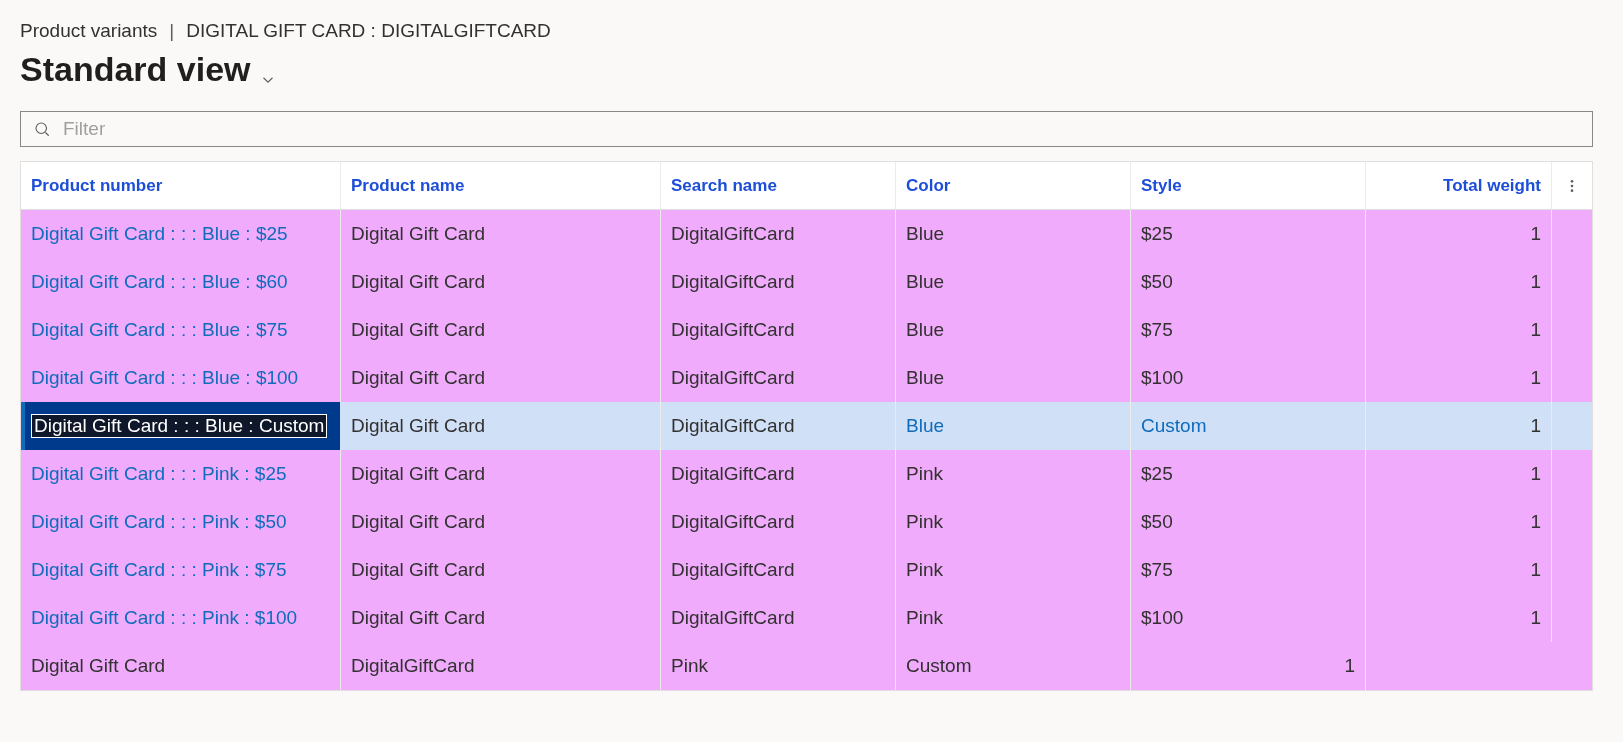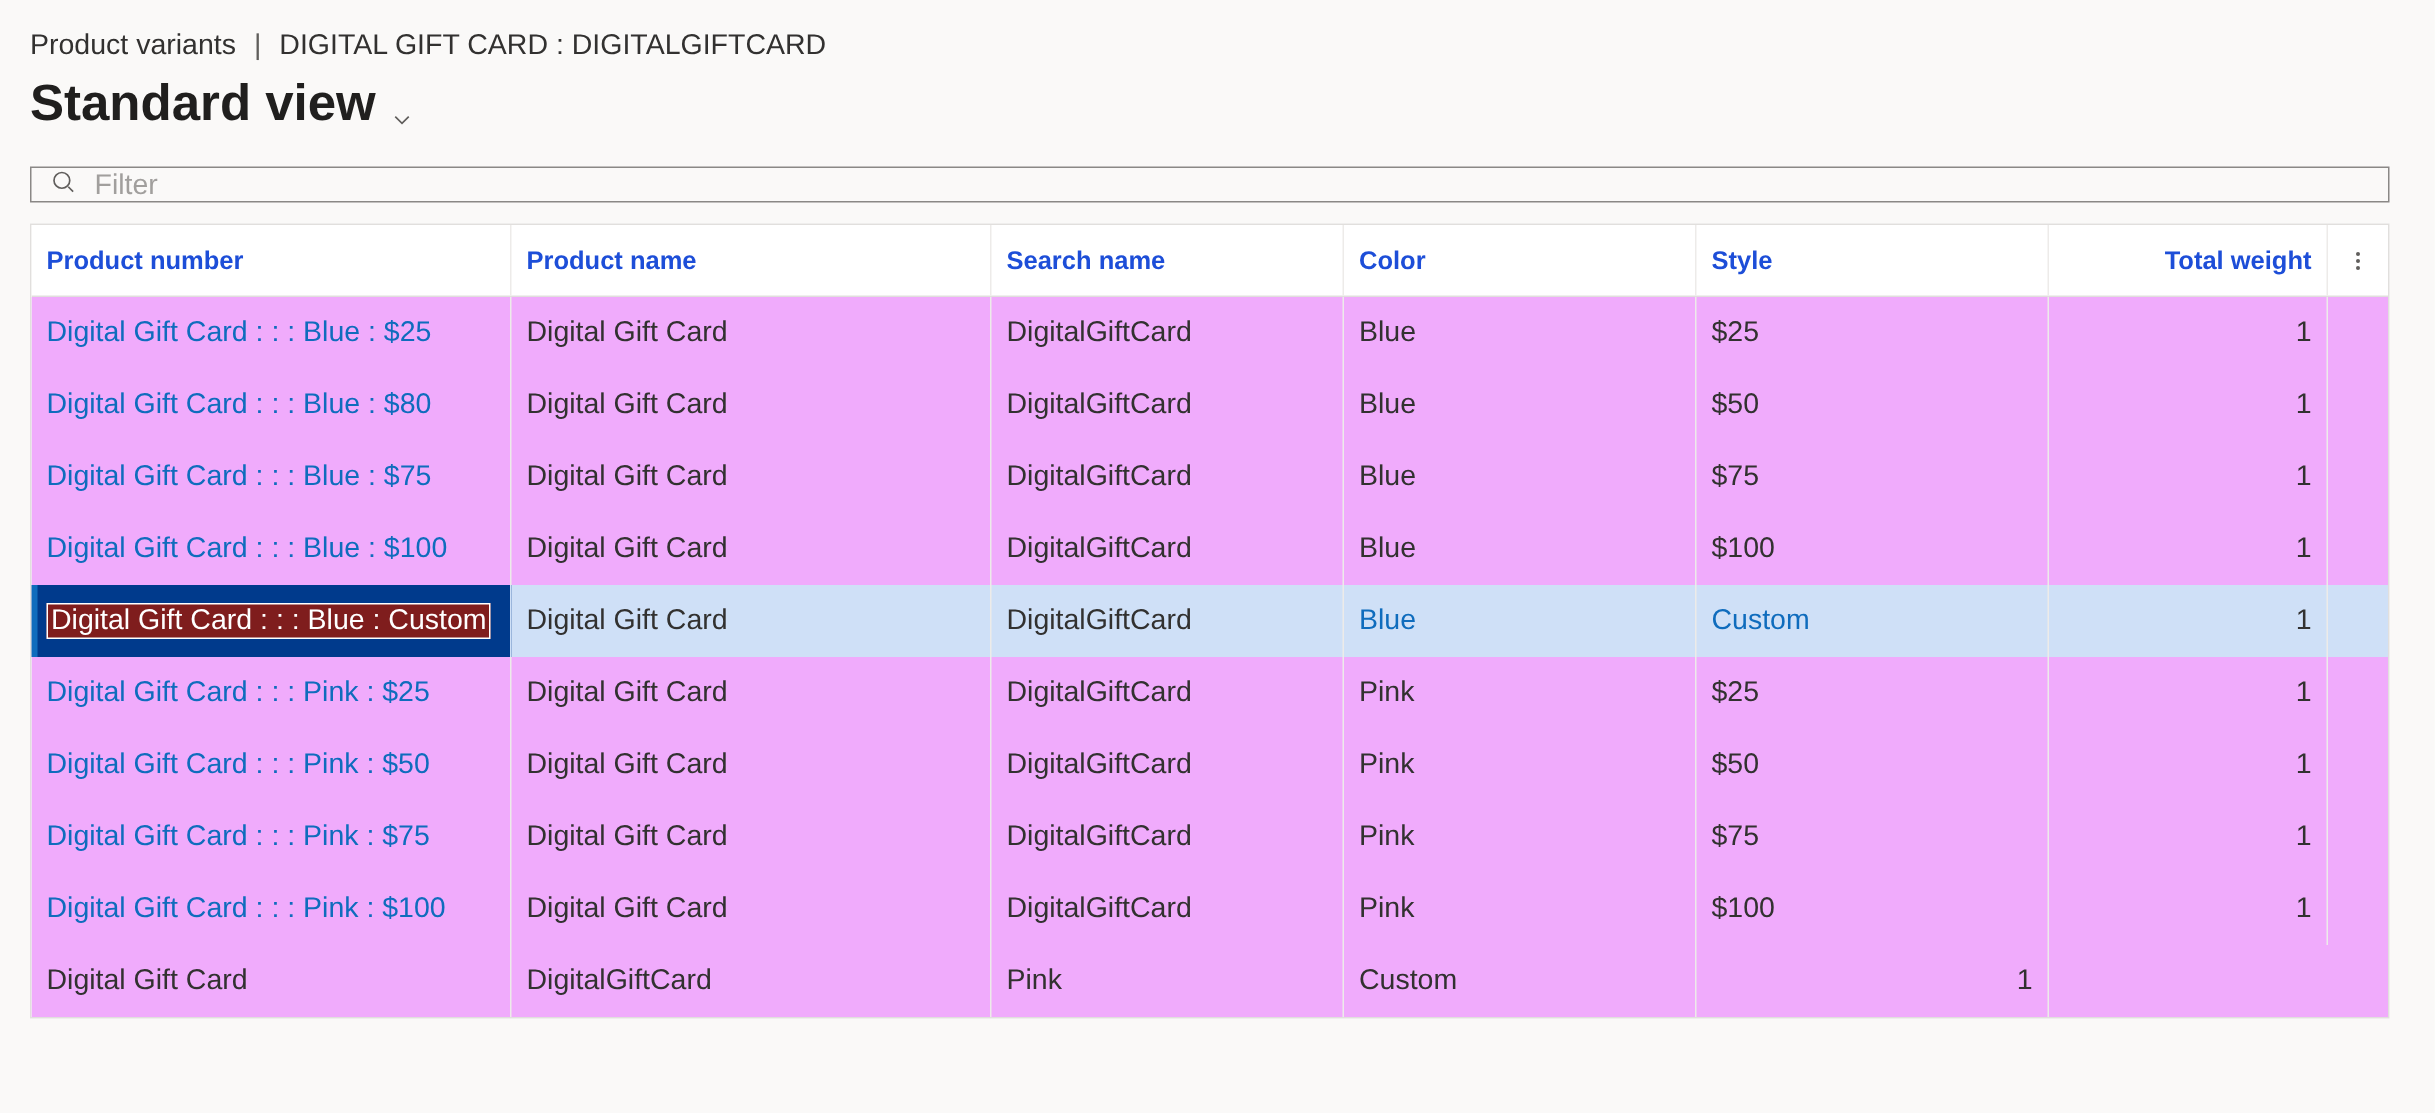--- a/index.html
+++ b/index.html
@@ -37,23 +37,23 @@
     width: 18px; height: 18px;
     stroke: #605e5c;
     fill: none;
     stroke-width: 1.5;
     margin-top: 6px;
     cursor: pointer;
   }
   .filter-wrap {
     border: 1px solid #8a8886;
     background: #faf9f8;
-    height: 24px;
-    display: flex;
-    align-items: flex-start;
+    height: 36px;
+    display: flex;
+    align-items: center;
     padding: 0 12px;
     margin-bottom: 14px;
   }
   .filter-wrap svg {
     width: 18px; height: 18px;
     stroke: #605e5c;
     fill: none;
     stroke-width: 1.5;
     margin-right: 10px;
   }
@@ -121,21 +121,21 @@
     left: 0; top: 0; bottom: 0;
     width: 4px;
     background: #0f6cbd;
   }
   .grid-row.selected .cell.first {
     background: #003a8c;
     border-right: 1px solid #cfe0f7;
   }
   .grid-row.selected .cell.first .link {
     color: #fff;
-    background: #7f1d1d;
+    background: #0f172a;
     border: 1px solid #fff;
     padding: 0 2px;
     display: inline-block;
     max-width: 100%;
     overflow: hidden;
   }
   .grid-row.selected .cell .link.colstyle {
     color: #0f6cbd;
   }
   .more-icon {
@@ -202,21 +202,21 @@
             <span>Blue</span>
           </div>
           <div class="cell">
             <span>$25</span>
           </div>
           <div class="cell num">1</div>
           <div class="cell"></div>
         </div>
         <div class="grid-row">
           <div class="cell first">
-            <span class="link">Digital Gift Card :  :  : Blue : $80</span>
+            <span class="link">Digital Gift Card :  :  : Blue : $60</span>
           </div>
           <div class="cell">Digital Gift Card</div>
           <div class="cell">DigitalGiftCard</div>
           <div class="cell">
             <span>Blue</span>
           </div>
           <div class="cell">
             <span>$50</span>
           </div>
           <div class="cell num">1</div>

